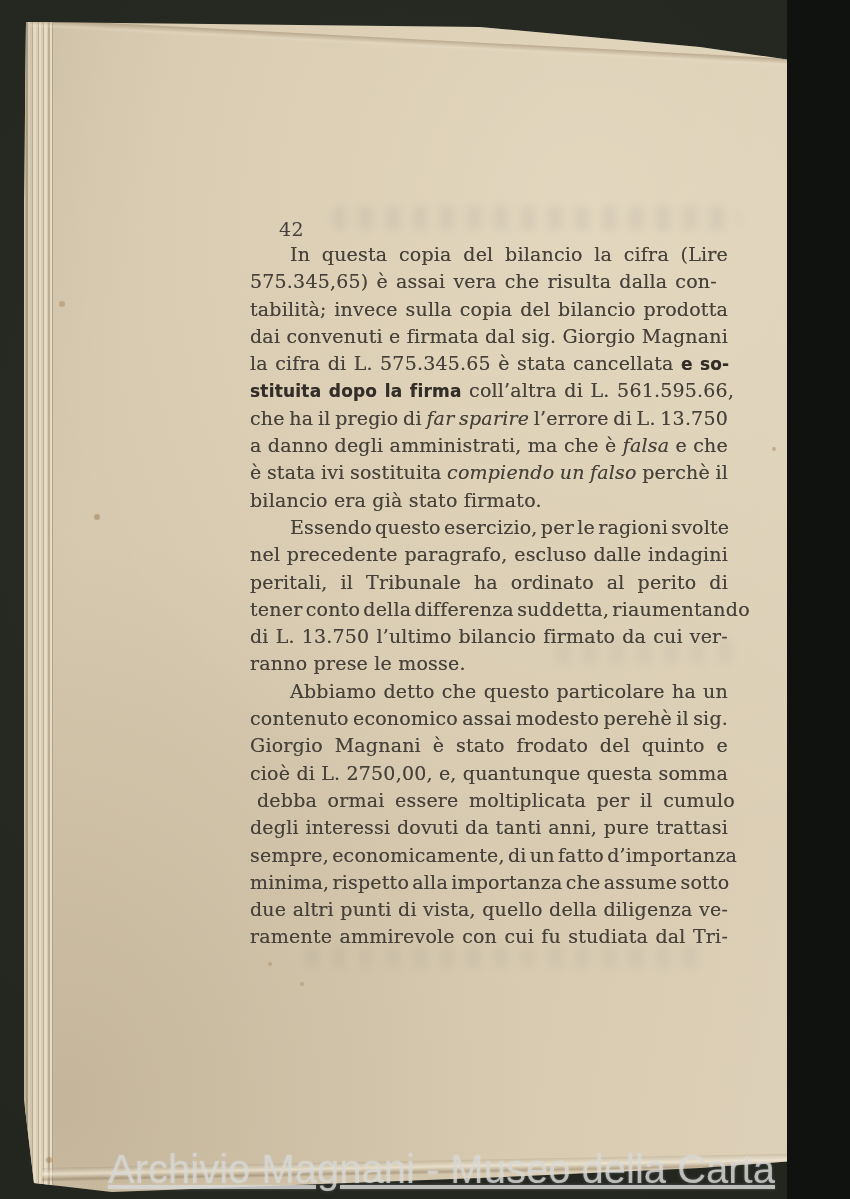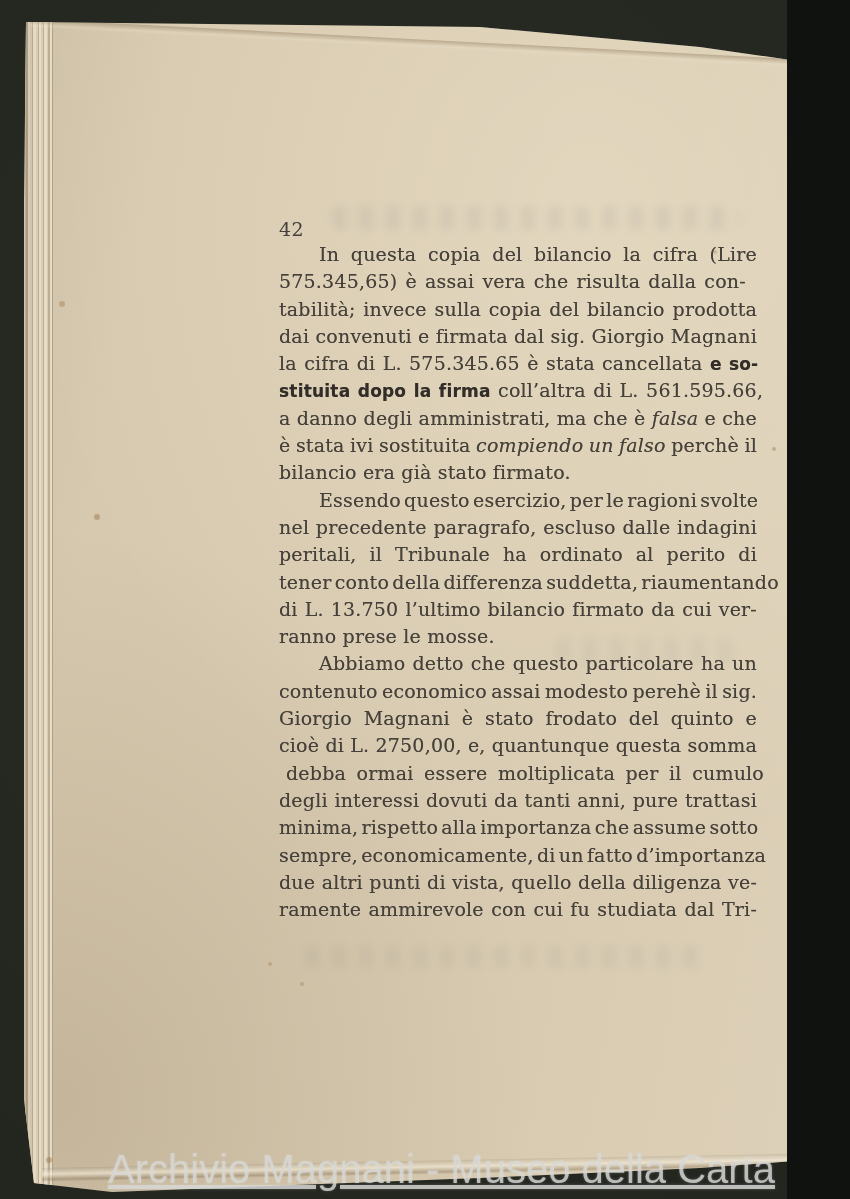--- a/index.html
+++ b/index.html
@@ -62,21 +62,21 @@
                60px  302px 0 1px rgba(160,120,70,.40),
                47px 1158px 1px 1px rgba(150,110,60,.45),
                300px 982px 0 0 rgba(150,110,60,.30),
                822px 642px 0 0 rgba(150,110,60,.30);}
   
   #page-number{
     position:absolute;left:279px;top:218px;
     font-size:19px;color:#45403a;letter-spacing:.5px;
   }
   #page-text{
-    position:absolute;left:279px;top:241px;width:478px;
+    position:absolute;left:250px;top:241px;width:478px;
     color:#45403a;font-size:19px;
     text-shadow:0 0 .4px rgba(70,60,45,.55);
   }
   .line{height:27.3px;line-height:27.3px;overflow:visible;}
   .line-inner{white-space:pre;letter-spacing:.2px;}
   .line.indent{padding-left:40px;}
   .run-n{font-family:"DejaVu Serif",serif;}
   .run-i{font-family:"DejaVu Serif",serif;font-style:italic;}
   .run-b{font-family:"DejaVu Sans",sans-serif;font-weight:700;font-size:17px;color:#322d28;}
   
@@ -106,41 +106,42 @@
 
     <div id="page-number">42</div>
     <div id="page-text">
         <div>
           <div class="line indent" style="word-spacing: 5.40625px;"><span class="line-inner"><span class="run-n">In questa copia del bilancio la cifra (Lire</span></span></div>
           <div class="line" style="word-spacing: 1.87723px;"><span class="line-inner"><span class="run-n">575.345,65) è assai vera che risulta dalla con-</span></span></div>
           <div class="line" style="word-spacing: 1.55729px;"><span class="line-inner"><span class="run-n">tabilità; invece sulla copia del bilancio prodotta</span></span></div>
           <div class="line" style="word-spacing: 0.0647321px;"><span class="line-inner"><span class="run-n">dai convenuti e firmata dal sig. Giorgio Magnani</span></span></div>
           <div class="line" style="word-spacing: 1.11285px;"><span class="line-inner"><span class="run-n">la cifra di L. 575.345.65 è stata cancellata </span><span class="run-b">e so-</span></span></div>
           <div class="line" style="word-spacing: 1.3125px;"><span class="line-inner"><span class="run-b">stituita dopo la firma </span><span class="run-n">coll’altra di L. 561.595.66,</span></span></div>
+          <div class="line" style="word-spacing: -1.61094px;"><span class="line-inner"><span class="run-n">che ha il pregio di </span><span class="run-i">far sparire</span><span class="run-n"> l’errore di L. 13.750</span></span></div>
           <div class="line" style="word-spacing: 0.0763889px;"><span class="line-inner"><span class="run-n">a danno degli amministrati, ma che è </span><span class="run-i">falsa</span><span class="run-n"> e che</span></span></div>
           <div class="line" style="word-spacing: -0.773438px;"><span class="line-inner"><span class="run-n">è stata ivi sostituita </span><span class="run-i">compiendo un falso</span><span class="run-n"> perchè il</span></span></div>
           <div class="line last"><span class="line-inner"><span class="run-n">bilancio era già stato firmato.</span></span></div>
         </div>
         <div>
           <div class="line indent" style="word-spacing: -3px;"><span class="line-inner"><span class="run-n">Essendo questo esercizio, per le ragioni svolte</span></span></div>
           <div class="line" style="word-spacing: 0.475px;"><span class="line-inner"><span class="run-n">nel precedente paragrafo, escluso dalle indagini</span></span></div>
           <div class="line" style="word-spacing: 6.72545px;"><span class="line-inner"><span class="run-n">peritali, il Tribunale ha ordinato al perito di</span></span></div>
           <div class="line" style="word-spacing: -3px;"><span class="line-inner"><span class="run-n">tener conto della differenza suddetta, riaumentando</span></span></div>
           <div class="line" style="word-spacing: 0.765625px;"><span class="line-inner"><span class="run-n">di L. 13.750 l’ultimo bilancio firmato da cui ver-</span></span></div>
           <div class="line last"><span class="line-inner"><span class="run-n">ranno prese le mosse.</span></span></div>
         </div>
         <div>
           <div class="line indent" style="word-spacing: 0.934896px;"><span class="line-inner"><span class="run-n">Abbiamo detto che questo particolare ha un</span></span></div>
           <div class="line" style="word-spacing: -1.84635px;"><span class="line-inner"><span class="run-n">contenuto economico assai modesto perehè il sig.</span></span></div>
           <div class="line" style="word-spacing: 5.56696px;"><span class="line-inner"><span class="run-n">Giorgio Magnani è stato frodato del quinto e</span></span></div>
           <div class="line" style="word-spacing: -0.0424107px;"><span class="line-inner"><span class="run-n">cioè di L. 2750,00, e, quantunque questa somma</span></span></div>
           <div class="line" style="word-spacing: 4.27604px; margin-left: 7px;"><span class="line-inner"><span class="run-n">debba ormai essere moltiplicata per il cumulo</span></span></div>
           <div class="line" style="word-spacing: 0.412946px;"><span class="line-inner"><span class="run-n">degli interessi dovuti da tanti anni, pure trattasi</span></span></div>
+          <div class="line" style="word-spacing: -3px;"><span class="line-inner"><span class="run-n">sempre, economicamente, di un fatto d’importanza</span></span></div>
           <div class="line" style="word-spacing: -3px;"><span class="line-inner"><span class="run-n">minima, rispetto alla importanza che assume sotto</span></span></div>
-          <div class="line" style="word-spacing: -3px;"><span class="line-inner"><span class="run-n">sempre, economicamente, di un fatto d’importanza</span></span></div>
           <div class="line" style="word-spacing: 0.173828px;"><span class="line-inner"><span class="run-n">due altri punti di vista, quello della diligenza ve-</span></span></div>
           <div class="line" style="word-spacing: 1.10938px;"><span class="line-inner"><span class="run-n">ramente ammirevole con cui fu studiata dal Tri-</span></span></div>
         </div>
       </div>
   </div>
 
   <div id="watermark">Archivio Magnani - Museo della Carta</div>
 </div>
 
 </body></html>

